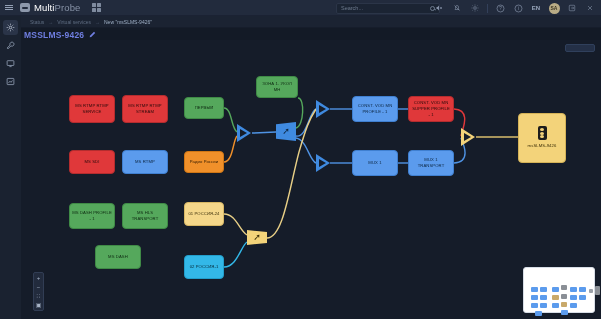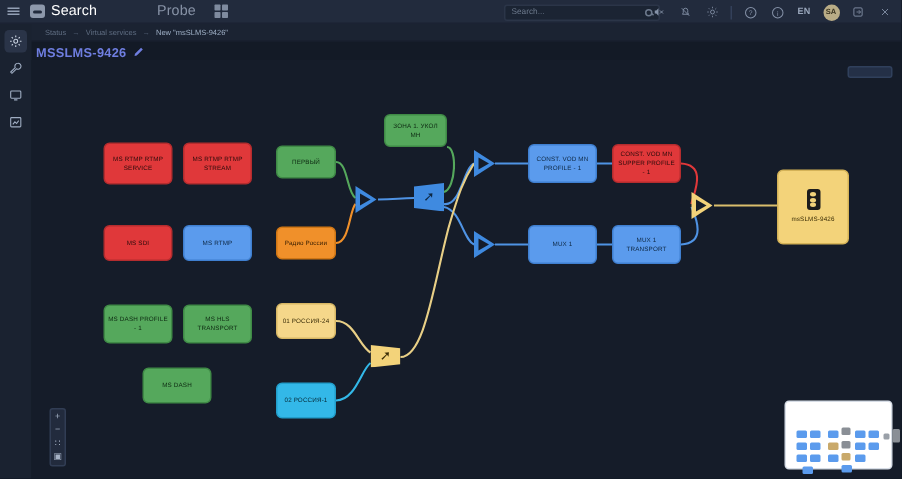--- a/index.html
+++ b/index.html
@@ -17,21 +17,21 @@
     background: #222b3d; display: flex; align-items: center;
     border-bottom: 1px solid #1b2233;
   }
   .tb-burger { width: 18px; height: 16px; display: flex; align-items: center; justify-content: center; }
   .tb-burger span { display: block; width: 8px; height: 1px; background: #93a0b5; box-shadow: 0 -2px 0 #93a0b5, 0 2px 0 #93a0b5; }
   .logo-wrap { display: flex; align-items: center; gap: 4px; margin-left: 2px; }
   .logo-box { width: 10px; height: 9px; border-radius: 2px; background: #8d98ab; display:flex; align-items:center; justify-content:center; }
   .logo-box i { display:block; width:6px; height:2px; background:#222b3d; border-radius:1px; }
   .logo-text { font-size: 9.5px; letter-spacing: .1px; }
   .logo-text .a { color: #ffffff; }
-  .logo-text .b { color: #8792a6; padding-left: 40px; }
+  .logo-text .b { color: #8792a6; }
   .tb-grid { margin-left: 12px; width: 10px; height: 10px; display: grid; grid-template-columns: 4px 4px; grid-template-rows: 4px 4px; gap: 1px; }
   .tb-grid i { background: #7f8b9f; border-radius: .5px; }
 
   .searchbox {
     position: absolute; left: 336px; top: 2.5px; width: 104px; height: 11px;
     background: #1b2433; border: 1px solid #2b3purple; border: 1px solid #2c3purple;
     border: 1px solid #2b3548; border-radius: 2px;
     display: flex; align-items: center; padding: 0 4px; justify-content: space-between;
   }
   .searchbox .ph { font-size: 5.5px; color: #6d7a8d; }
@@ -151,21 +151,21 @@
 
   <div class="topbar">
     <div class="tb-burger">
         <span></span>
       </div>
     <div class="logo-wrap">
       <div class="logo-box">
           <i></i>
         </div>
       <div class="logo-text">
-        <span class="a">Search</span><span class="b">Probe</span>
+        <span class="a">Multi</span><span class="b">Probe</span>
       </div>
     </div>
     <div class="tb-grid">
         <i></i>
         <i></i>
         <i></i>
         <i></i>
       </div>
 
     <div class="searchbox">

